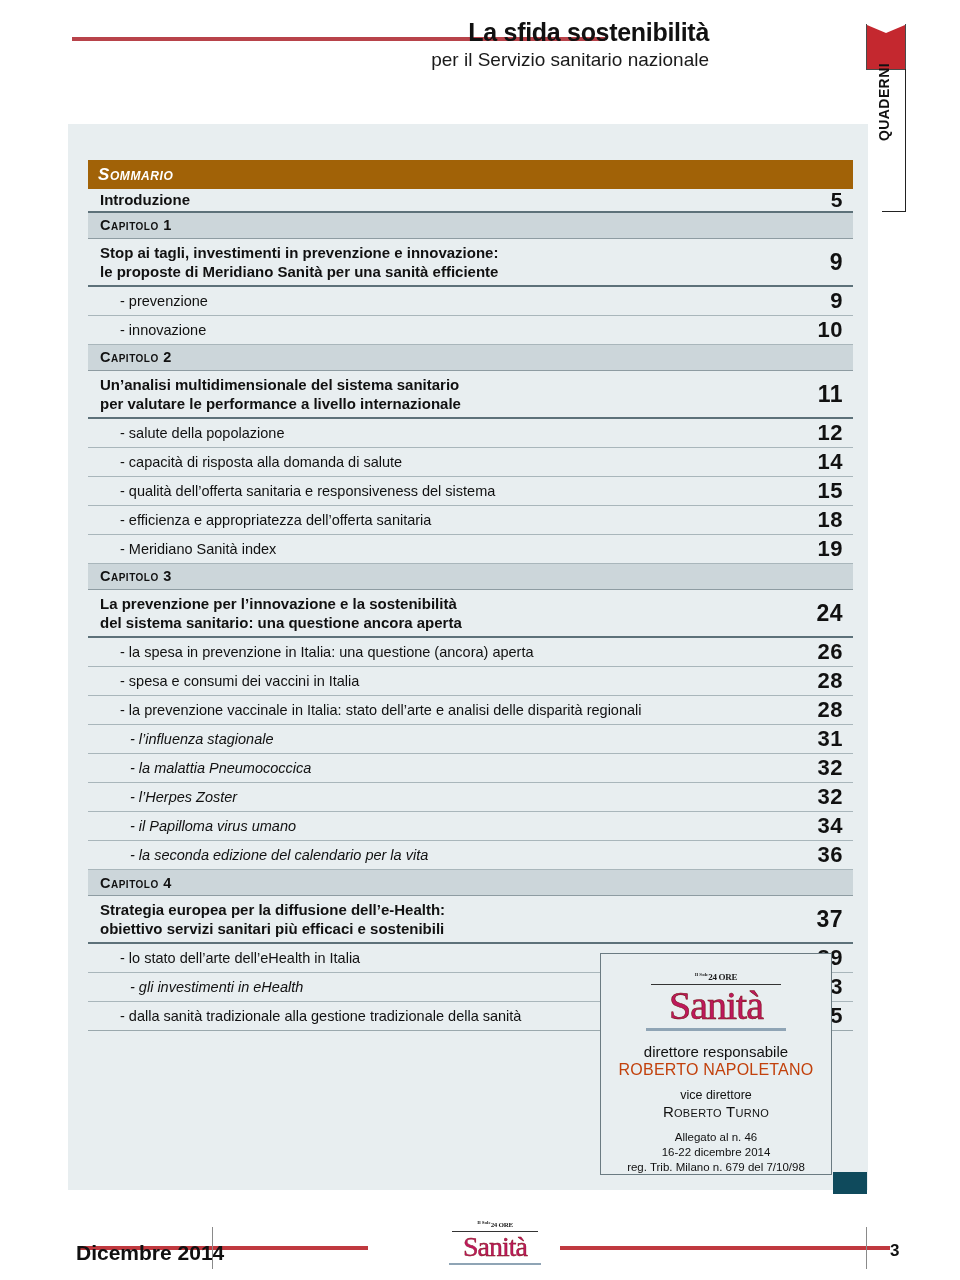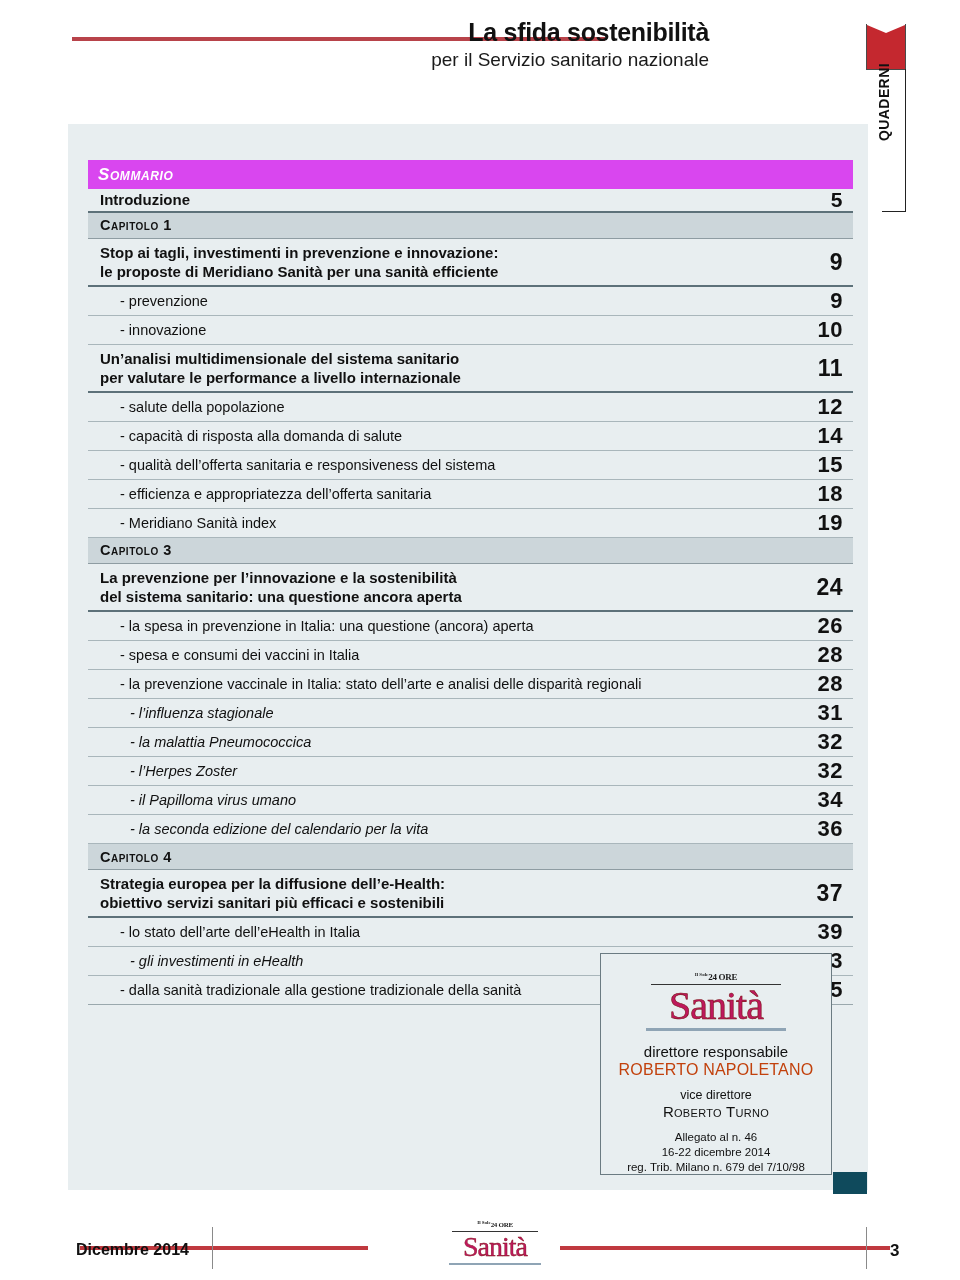--- a/index.html
+++ b/index.html
@@ -103,21 +103,21 @@
     background: #e8eef0;
   }
 
   
   .toc {
     position: absolute;
     left: 88px; top: 160px;
     width: 765px;
   }
   .toc-header {
-    background: #d946ef;
+    background: #a16207;
     height: 29px;
     display: flex;
     align-items: center;
     padding-left: 10px;
     box-sizing: border-box;
   }
   .toc-header-label {
     color: #ffffff;
     font-size: 17px;
     font-style: italic;
@@ -312,21 +312,21 @@
   }
   .footer-rule-right {
     position: absolute;
     left: 560px; top: 31px;
     width: 330px; height: 4px;
     background: #c0393f;
   }
   .footer-date {
     position: absolute;
     left: 76px; top: 26px;
-    font-size: 16px;
+    font-size: 21px;
     font-weight: bold;
     color: #111111;
   }
   .footer-sep-left {
     position: absolute;
     left: 212px; top: 12px;
     width: 1px; height: 42px;
     background: #8a8a8a;
   }
   .footer-sep-right {
@@ -394,20 +394,24 @@
 le proposte di Meridiano Sanità per una sanità efficiente</div>
         <div class="row-page">9</div>
       </div>
       <div class="row row-sub">
         <div class="row-label">- prevenzione</div>
         <div class="row-page">9</div>
       </div>
       <div class="row row-sub">
         <div class="row-label">- innovazione</div>
         <div class="row-page">10</div>
+      </div>
+      <div class="row row-chapter">
+        <div class="row-label">Capitolo 2</div>
+        <div class="row-page"></div>
       </div>
       <div class="row row-title">
         <div class="row-label">Un’analisi multidimensionale del sistema sanitario
 per valutare le performance a livello internazionale</div>
         <div class="row-page">11</div>
       </div>
       <div class="row row-sub">
         <div class="row-label">- salute della popolazione</div>
         <div class="row-page">12</div>
       </div>

